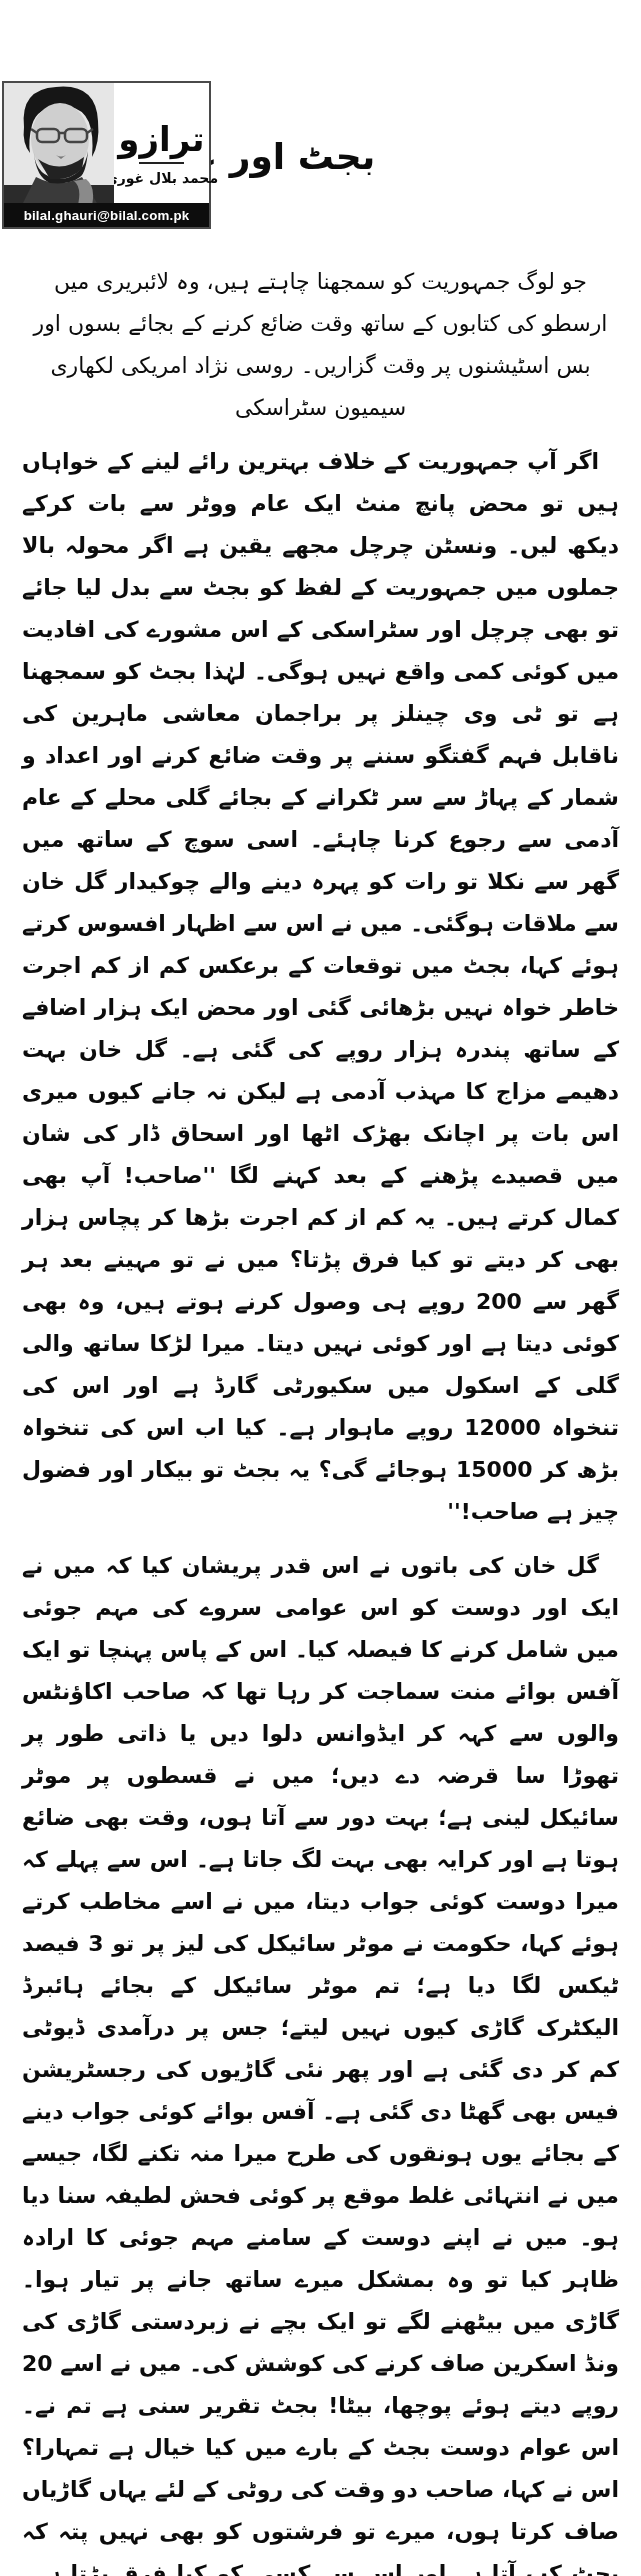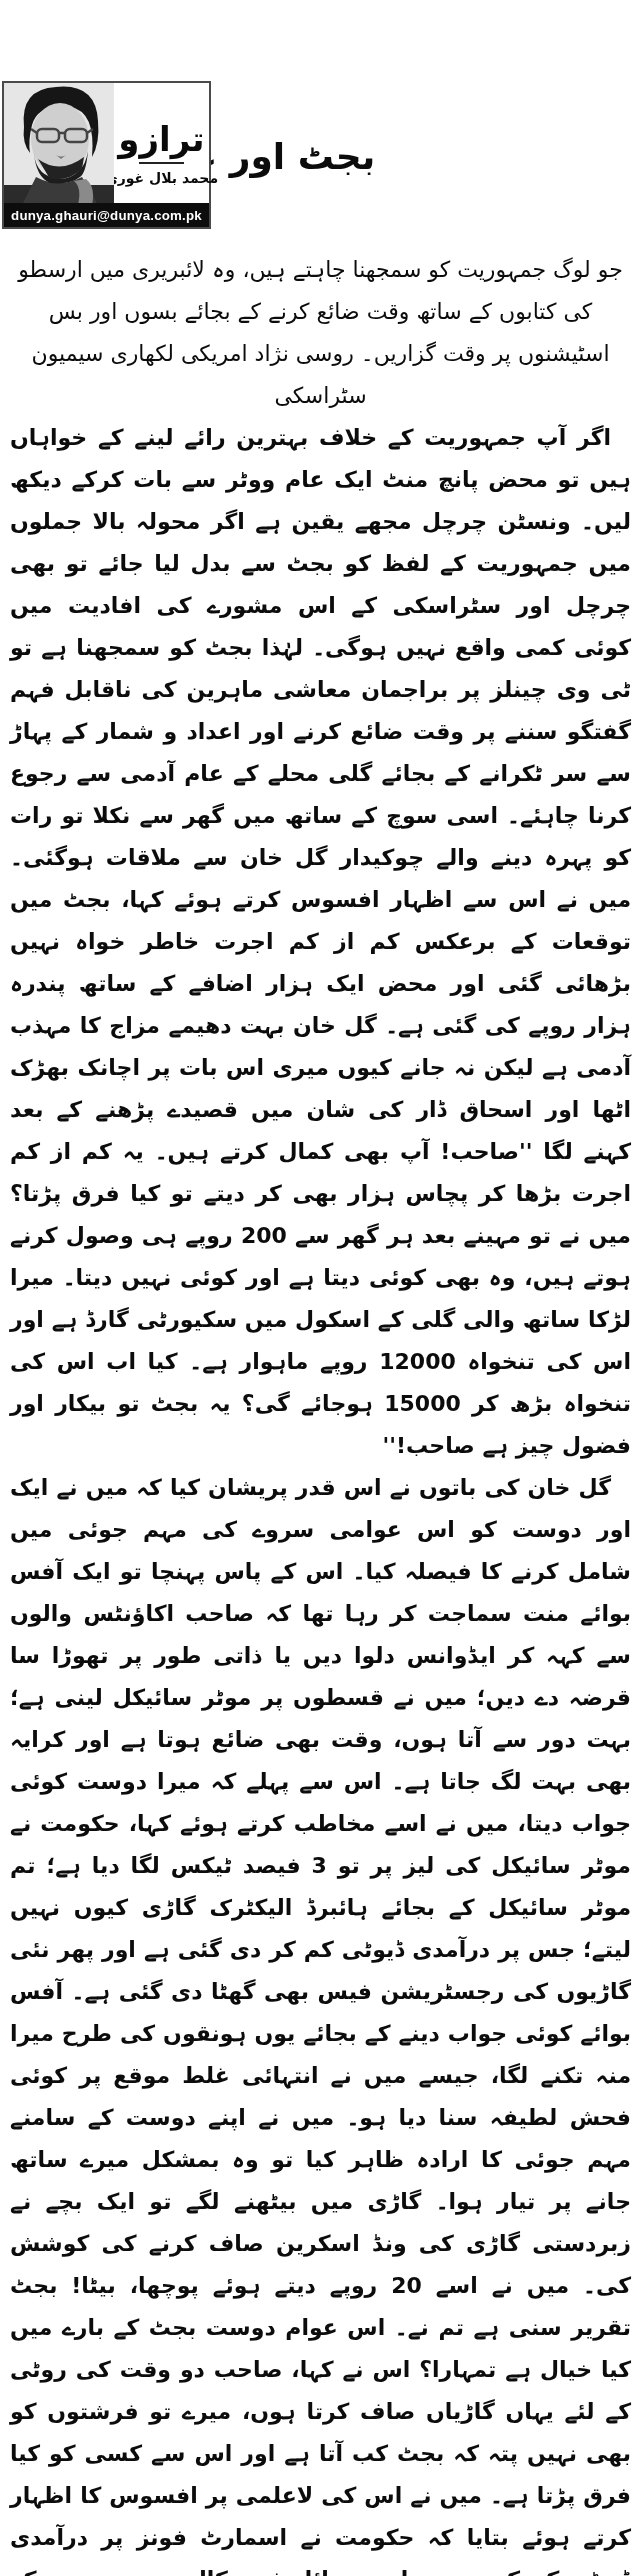--- a/index.html
+++ b/index.html
@@ -35,21 +35,21 @@
     font-family:"Liberation Sans",sans-serif;font-size:13.3px;font-weight:bold;
     display:flex;align-items:center;justify-content:center;
     letter-spacing:0.2px;direction:ltr;
   }
   
   .article-body{
     padding:4px 10px 0 10px;
     font-size:22px;line-height:42px;text-align:justify;
     color:#0c0c0c;
   }
-  .article-body p{margin:0;padding:0;}
+  .article-body p{margin:12px;padding:0;}
   .quote-block{text-align:center;text-indent:0;}
   .para{text-indent:20px;font-weight:bold;}
 </style>
 </head>
 <body>
 
 <div class="header">
 
   <div class="article-title">بجٹ اور عام آدمی</div>
 
@@ -73,21 +73,21 @@
           <path d="M34 78 Q56 94 80 76 L78 88 Q66 100 46 98 L34 78 Z" fill="#222222"></path>
           <rect x="33" y="48" width="22" height="13" rx="5" fill="none" stroke="#444" stroke-width="2.5"></rect>
           <rect x="61" y="48" width="22" height="13" rx="5" fill="none" stroke="#444" stroke-width="2.5"></rect>
           <line x1="55" y1="52" x2="61" y2="52" stroke="#444" stroke-width="2.5"></line>
           <line x1="33" y1="52" x2="27" y2="48" stroke="#444" stroke-width="2.5"></line>
           <line x1="83" y1="52" x2="89" y2="48" stroke="#444" stroke-width="2.5"></line>
           <path d="M52 74 q5 3 10 0 l-5 4 Z" fill="#777"></path>
         </svg>
       </div>
     </div>
-    <div class="email-bar">dunya.ghauri@dunya.com.pk</div>
+    <div class="email-bar">bilal.ghauri@bilal.com.pk</div>
   </div>
 </div>
 
 <div class="article-body">
   <p class="quote-block">جو لوگ جمہوریت کو سمجھنا چاہتے ہیں، وہ لائبریری میں ارسطو کی کتابوں کے ساتھ وقت ضائع کرنے کے بجائے بسوں اور بس اسٹیشنوں پر وقت گزاریں۔ روسی نژاد امریکی لکھاری سیمیون سٹراسکی</p>
   <p class="para">اگر آپ جمہوریت کے خلاف بہترین رائے لینے کے خواہاں ہیں تو محض پانچ منٹ ایک عام ووٹر سے بات کرکے دیکھ لیں۔ ونسٹن چرچل  مجھے یقین ہے اگر محولہ بالا جملوں میں جمہوریت کے لفظ کو بجٹ سے بدل لیا جائے تو بھی چرچل اور سٹراسکی کے اس مشورے کی افادیت میں کوئی کمی واقع نہیں ہوگی۔ لہٰذا بجٹ کو سمجھنا ہے تو ٹی وی چینلز پر براجمان معاشی ماہرین کی ناقابل فہم گفتگو سننے پر وقت ضائع کرنے اور اعداد و شمار کے پہاڑ سے سر ٹکرانے کے بجائے گلی محلے کے عام آدمی سے رجوع کرنا چاہئے۔ اسی سوچ کے ساتھ میں گھر سے نکلا تو رات کو پہرہ دینے والے چوکیدار گل خان سے ملاقات ہوگئی۔ میں نے اس سے اظہار افسوس کرتے ہوئے کہا، بجٹ میں توقعات کے برعکس کم از کم اجرت خاطر خواہ نہیں بڑھائی گئی اور محض ایک ہزار اضافے کے ساتھ پندرہ ہزار روپے کی گئی ہے۔ گل خان بہت دھیمے مزاج کا مہذب آدمی ہے لیکن نہ جانے کیوں میری اس بات پر اچانک بھڑک اٹھا اور اسحاق ڈار کی شان میں قصیدے پڑھنے کے بعد کہنے لگا ''صاحب! آپ بھی کمال کرتے ہیں۔ یہ کم از کم اجرت بڑھا کر پچاس ہزار بھی کر دیتے تو کیا فرق پڑتا؟ میں نے تو مہینے بعد ہر گھر سے 200 روپے ہی وصول کرنے ہوتے ہیں، وہ بھی کوئی دیتا ہے اور کوئی نہیں دیتا۔ میرا لڑکا ساتھ والی گلی کے اسکول میں سکیورٹی گارڈ ہے اور اس کی تنخواہ 12000 روپے ماہوار ہے۔ کیا اب اس کی تنخواہ بڑھ کر 15000 ہوجائے گی؟ یہ بجٹ تو بیکار اور فضول چیز ہے صاحب!''</p>
   <p class="para">گل خان کی باتوں نے اس قدر پریشان کیا کہ میں نے ایک اور دوست کو اس عوامی سروے کی مہم جوئی میں شامل کرنے کا فیصلہ کیا۔ اس کے پاس پہنچا تو ایک آفس بوائے منت سماجت کر رہا تھا کہ صاحب اکاؤنٹس والوں سے کہہ کر ایڈوانس دلوا دیں یا ذاتی طور پر تھوڑا سا قرضہ دے دیں؛ میں نے قسطوں پر موٹر سائیکل لینی ہے؛ بہت دور سے آتا ہوں، وقت بھی ضائع ہوتا ہے اور کرایہ بھی بہت لگ جاتا ہے۔ اس سے پہلے کہ میرا دوست کوئی جواب دیتا، میں نے اسے مخاطب کرتے ہوئے کہا، حکومت نے موٹر سائیکل کی لیز پر تو 3 فیصد ٹیکس لگا دیا ہے؛ تم موٹر سائیکل کے بجائے ہائبرڈ الیکٹرک گاڑی کیوں نہیں لیتے؛ جس پر درآمدی ڈیوٹی کم کر دی گئی ہے اور پھر نئی گاڑیوں کی رجسٹریشن فیس بھی گھٹا دی گئی ہے۔ آفس بوائے کوئی جواب دینے کے بجائے یوں ہونقوں کی طرح میرا منہ تکنے لگا، جیسے میں نے انتہائی غلط موقع پر کوئی فحش لطیفہ سنا دیا ہو۔ میں نے اپنے دوست کے سامنے مہم جوئی کا ارادہ ظاہر کیا تو وہ بمشکل میرے ساتھ جانے پر تیار ہوا۔ گاڑی میں بیٹھنے لگے تو ایک بچے نے زبردستی گاڑی کی ونڈ اسکرین صاف کرنے کی کوشش کی۔ میں نے اسے 20 روپے دیتے ہوئے پوچھا، بیٹا! بجٹ تقریر سنی ہے تم نے۔ اس عوام دوست بجٹ کے بارے میں کیا خیال ہے تمہارا؟ اس نے کہا، صاحب دو وقت کی روٹی کے لئے یہاں گاڑیاں صاف کرتا ہوں، میرے تو فرشتوں کو بھی نہیں پتہ کہ بجٹ کب آتا ہے اور اس سے کسی کو کیا فرق پڑتا ہے۔ میں نے اس کی لاعلمی پر افسوس کا اظہار کرتے ہوئے بتایا کہ حکومت نے اسمارٹ فونز پر درآمدی ڈیوٹی کم کر دی ہے اور موبائل فون کالز بھی سستی کر دی ہیں، دو وقت کی روٹی نہیں تو کیا ہوا، ویسے بھی رمضان المبارک شروع ہو چکا ہے، فاقوں کو روزہ سمجھ لو، اسمارٹ فون خریدو اور سستی فون کالز کے مزے لو۔ اس سے پہلے کہ وہ لڑکا اینٹ اٹھا کر ہماری گاڑی کی ونڈ اسکرین توڑ دیتا، ہم وہاں سے نکل لیے۔</p>
   <p class="para">راستے میں سگنل پر گاڑی رکی تو لاتعداد بھکاری منتظر تھے۔ میں نے شیشہ نیچے کرکے ایک معذور نوجوان کو آواز دی۔ وہ خوشی سے لپک کر قریب آیا تو میں نے اس سے بھی وہی سوال کیا کہ کیا تم نے بجٹ تقریر سنی ہے؟ وہ سمجھ نہ پایا کہ اس سوال کا پس منظر کیا ہے۔ میں نے وضاحت کرتے ہوئے اسے بتایا کہ حکومت نے شتر مرغ پال اسکیم کو فروغ دینے کے لیئے شتر مرغ پر عائد ڈیوٹی ختم کر دی ہے اور اب تم بھیک مانگنے کے بجائے اپنا کاروبار شروع کر سکتے ہو۔ ابھی وہ بھکاری کھا جانے والی نظروں سے گھور ہی رہا تھا کہ اشارہ کھل گیا اور میرے دوست نے گاڑی آگے بڑھا دی۔ ان تلخ تجربات کے بعد فیصلہ کیا کسی میٹرو بس اسٹاپ پر گاڑی پارک کرکے وہاں موجود مسافروں سے بجٹ کے بارے میں رائے لی جائے۔ کسی نوجوان خاتون سے بات چیت کا کچھ اور مطلب اخذ کیا جاسکتا تھا اس لیے ایک کونے میں کھڑی معمر اور پڑھی لکھی خاتون سے مکالمہ کرنے کی نیت سے آگے بڑھے۔ ان سے پوچھا کہ گھر میں بجٹ بالعموم خواتین ہی بناتی ہیں اس لیے ان کی رائے بہت معتبر ہوسکتی ہے، کیا خیال ہے آپ کا، یہ بجٹ کیسا ہے؟ کہنے لگیں: یہاں تو ہر روز نیا بجٹ آتا ہے۔ چکن، چاول، دالیں، آٹا، چینی، سبزی اور پھل کے نرخ نامے ہر روز بدل جاتے ہیں۔ ہر پندرہ دن بعد پٹرول کی قیمتوں میں ردوبدل ہوتا ہے تو ایسے حالات میں کوئی بجٹ پر کان کیوں دھرے؟ یہ تو ایک فضول اور لاحاصل سی مشق ہے۔ میں نے انہیں ٹوکتے ہوئے کہا، لیکن اس فضول مشق سے بھی بہت فرق پڑتا ہے مہنگائی پر۔ مثال کے طور پر حالیہ بجٹ میں چاکلیٹ پر کوئی ٹیکس نہیں لگایا گیا اور نہ ہی اس کے نرخ بڑھائے گئے ہیں؛ حالیہ بجٹ میں چائے بھی سستی کر دی گئی ہے اور بچوں کے ڈائپرز سستے کر دیے گئے ہیں۔ خاتون نے میری اس تاویل پر خفگی کا اظہار کرتے ہوئے کہا، اسحاق ڈار کے بچے چاکلیٹ کھاتے ہوں گے؛ ورنہ اس ملک کے بیشتر بچوں کو تو دودھ میسر نہیں جو بنیادی غذا ہے۔ انہوں نے دودھ پر ٹیکس لگا دیا اور ڈائپرز سستے کر دیئے؛ کوئی انہیں بتائے کہ بچے دودھ پئیں گے تو ڈائپرز کی ضرورت پڑے گی۔</p>
 
 </div>

